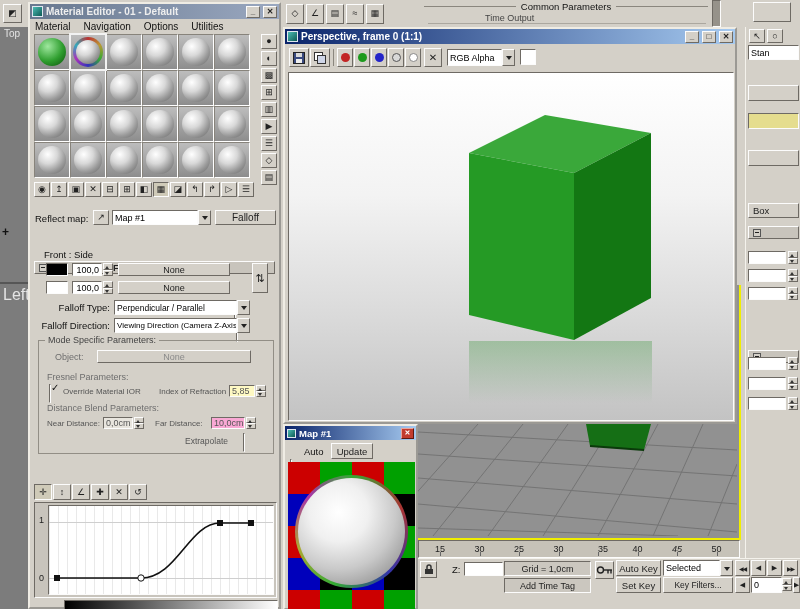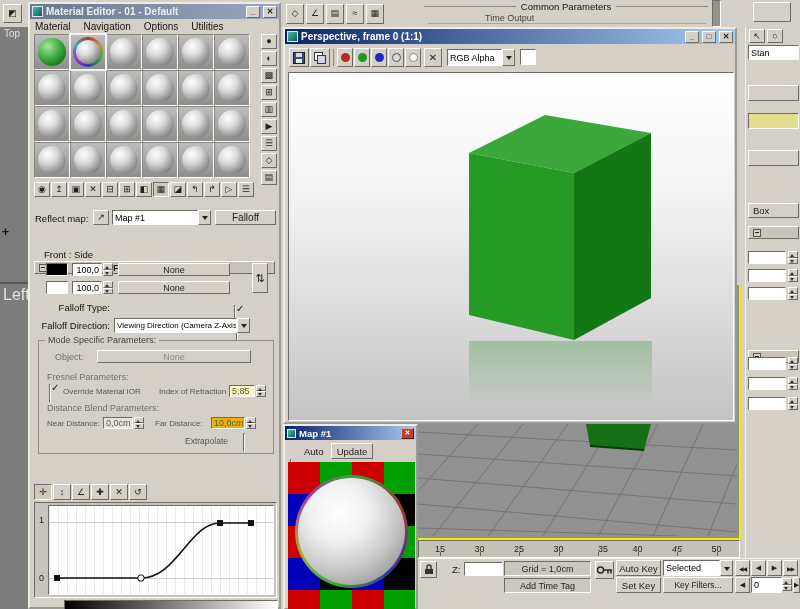--- a/index.html
+++ b/index.html
@@ -376,20 +376,24 @@
       <span>100,0</span>
     </div>
   <span class="spin abs" style="left:73px;top:277px">
       <i class="u"></i>
       <i class="d"></i>
     </span>
   <div class="btn raised abs" style="left:88px;top:277px;width:112px;height:13px;font-size:9px">None</div>
   <span class="cb on abs" style="left:204px;top:278px"></span>
 
   <span class="lbl abs" style="left:8px;top:298px;width:72px;text-align:right">Falloff Type:</span>
+  <div class="dd abs" style="left:84px;top:296px;width:136px">
+    <span class="ddval" style="font-size:8.5px">Perpendicular / Parallel</span>
+    <span class="ddarr"></span>
+  </div>
   <span class="lbl abs" style="left:2px;top:316px;width:78px;text-align:right">Falloff Direction:</span>
   <div class="dd abs" style="left:84px;top:314px;width:136px">
     <span class="ddval" style="font-size:8px">Viewing Direction (Camera Z-Axis)</span>
     <span class="ddarr"></span>
   </div>
 
   
   <div class="abs" style="left:8px;top:336px;width:236px;height:114px;border:1px solid #928e86">
     <span class="glabel" style="left:6px;top:-6px">Mode Specific Parameters:</span>
     <span class="lbl dis abs" style="left:16px;top:11px;font-size:9px">Object:</span>
@@ -408,21 +412,21 @@
     <span class="lbl dis abs" style="left:8px;top:62px;font-size:9px">Distance Blend Parameters:</span>
     <span class="lbl8 abs" style="left:8px;top:78px">Near Distance:</span>
     <div class="field abs" style="left:64px;top:76px;width:30px;height:12px;background:#e8e5de;color:#555">
         <span>0,0cm</span>
       </div>
     <span class="spin abs" style="left:95px;top:76px;height:12px">
         <i class="u"></i>
         <i class="d"></i>
       </span>
     <span class="lbl8 abs" style="left:116px;top:78px">Far Distance:</span>
-    <div class="field abs" style="left:172px;top:76px;width:34px;height:12px;background:#eab308;color:#555">
+    <div class="field abs" style="left:172px;top:76px;width:34px;height:12px;background:#f9a8d4;color:#555">
         <span>10,0cm</span>
       </div>
     <span class="spin abs" style="left:207px;top:76px;height:12px">
         <i class="u"></i>
         <i class="d"></i>
       </span>
     <span class="lbl8 abs" style="left:146px;top:95px;font-size:8.5px">Extrapolate</span>
     <span class="cb abs" style="left:202px;top:93px"></span>
   </div>
 

